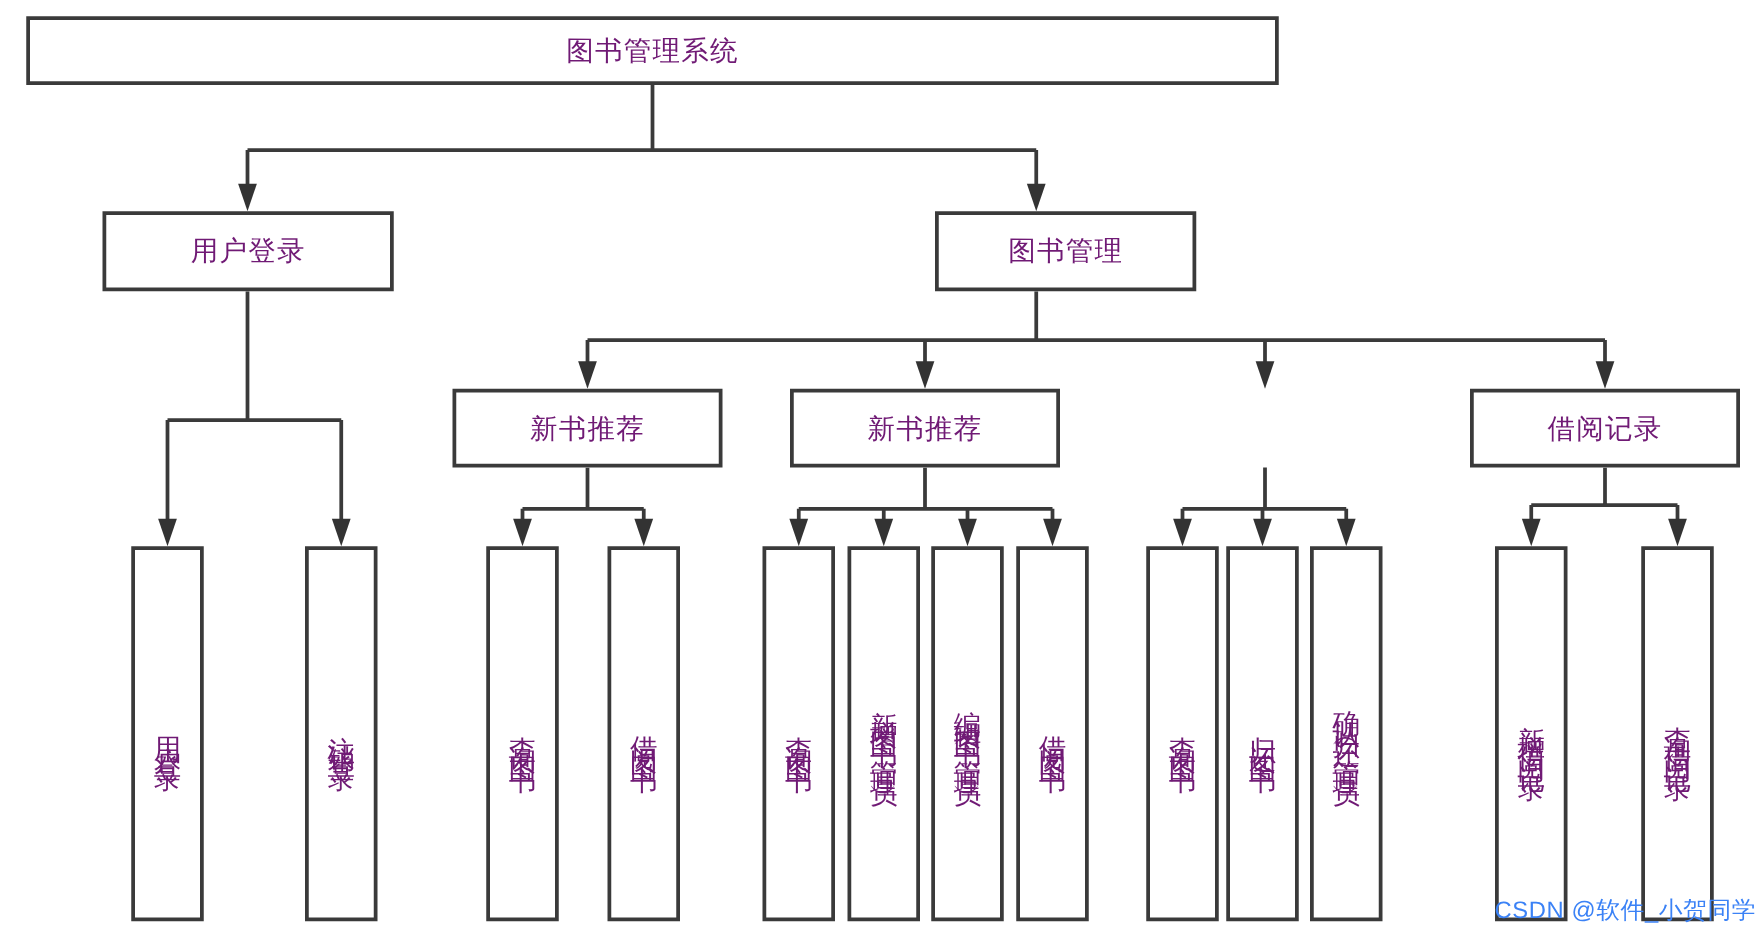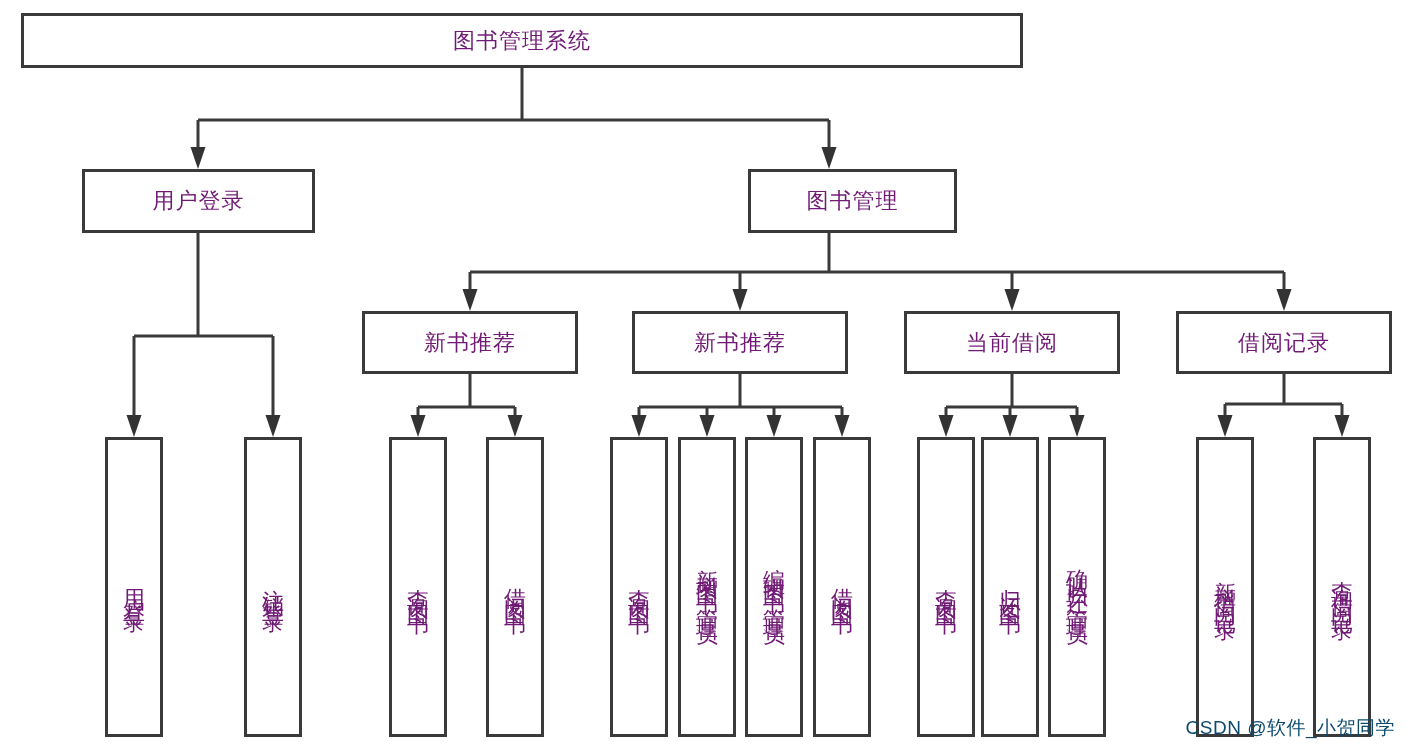--- a/index.html
+++ b/index.html
@@ -60,24 +60,24 @@
   .n-bor-add      { left: 678px; }
   .n-bor-edit     { left: 745px; }
   .n-bor-borrow   { left: 813px; }
   .n-cur-query    { left: 917px; }
   .n-cur-return   { left: 981px; }
   .n-cur-confirm  { left: 1048px; }
   .n-recd-add     { left: 1196px; }
   .n-recd-query   { left: 1313px; }
   .watermark {
     position: absolute;
-    right: 10px;
+    right: 0;
     bottom: 6px;
     font-size: 19px;
-    color: #0c4a6e;
+    color: #3b82f6;
     letter-spacing: 0.5px;
     white-space: nowrap;
   }
 </style>
 </head>
 <body>
 
 <div class="canvas">
 
   <svg class="connector-layer" width="1405" height="747" viewBox="0 0 1405 747" xmlns="http://www.w3.org/2000/svg">
@@ -133,23 +133,20 @@
   <div class="node hbox n-mgmt">
     <span>图书管理</span>
   </div>
 
   <div class="node hbox l3 n-rec">
     <span>新书推荐</span>
   </div>
   <div class="node hbox l3 n-borrow">
     <span>新书推荐</span>
   </div>
-  <div class="node hbox l3 n-current">
-    <span>当前借阅</span>
-  </div>
   <div class="node hbox l3 n-records">
     <span>借阅记录</span>
   </div>
 
   <div class="node vbox n-login-user">
     <span class="vtext">用户登录</span>
   </div>
   <div class="node vbox n-login-logout">
     <span class="vtext">注销登录</span>
   </div>

